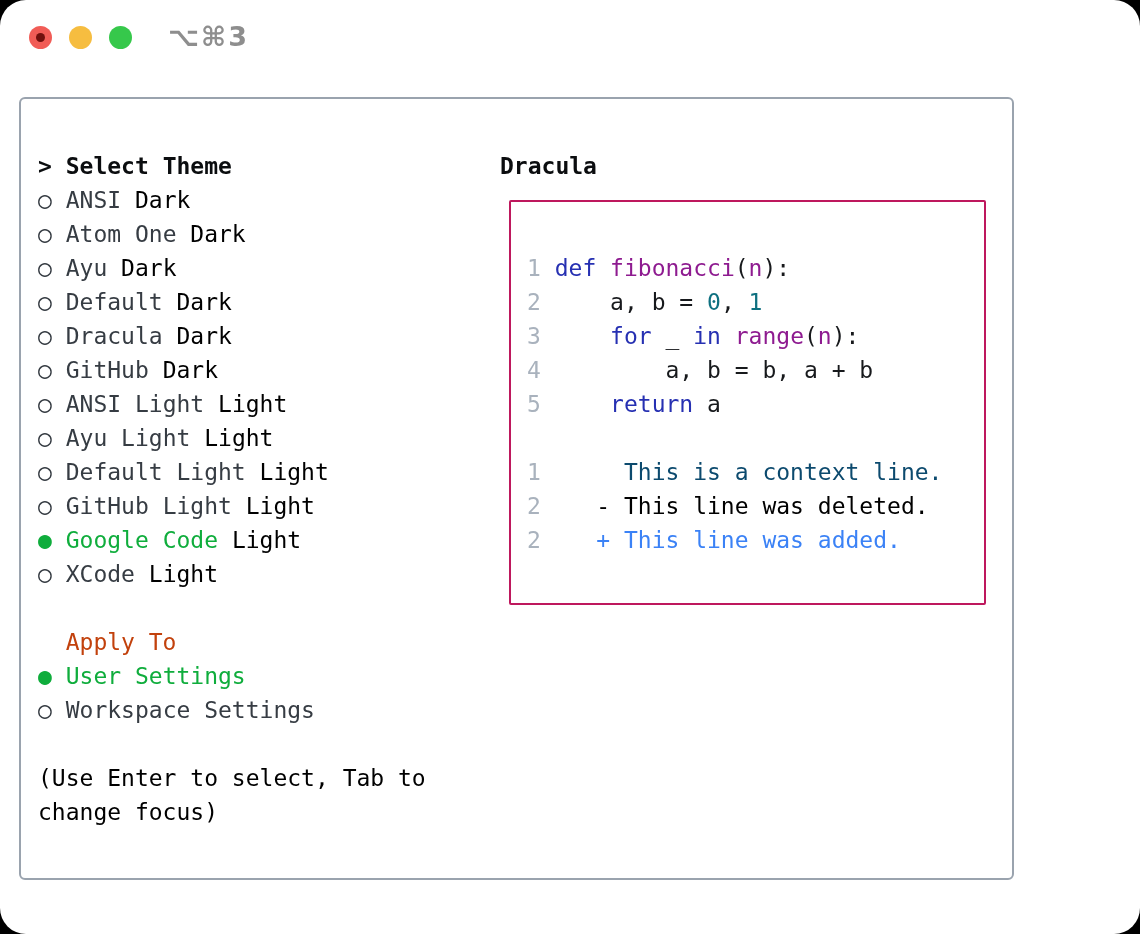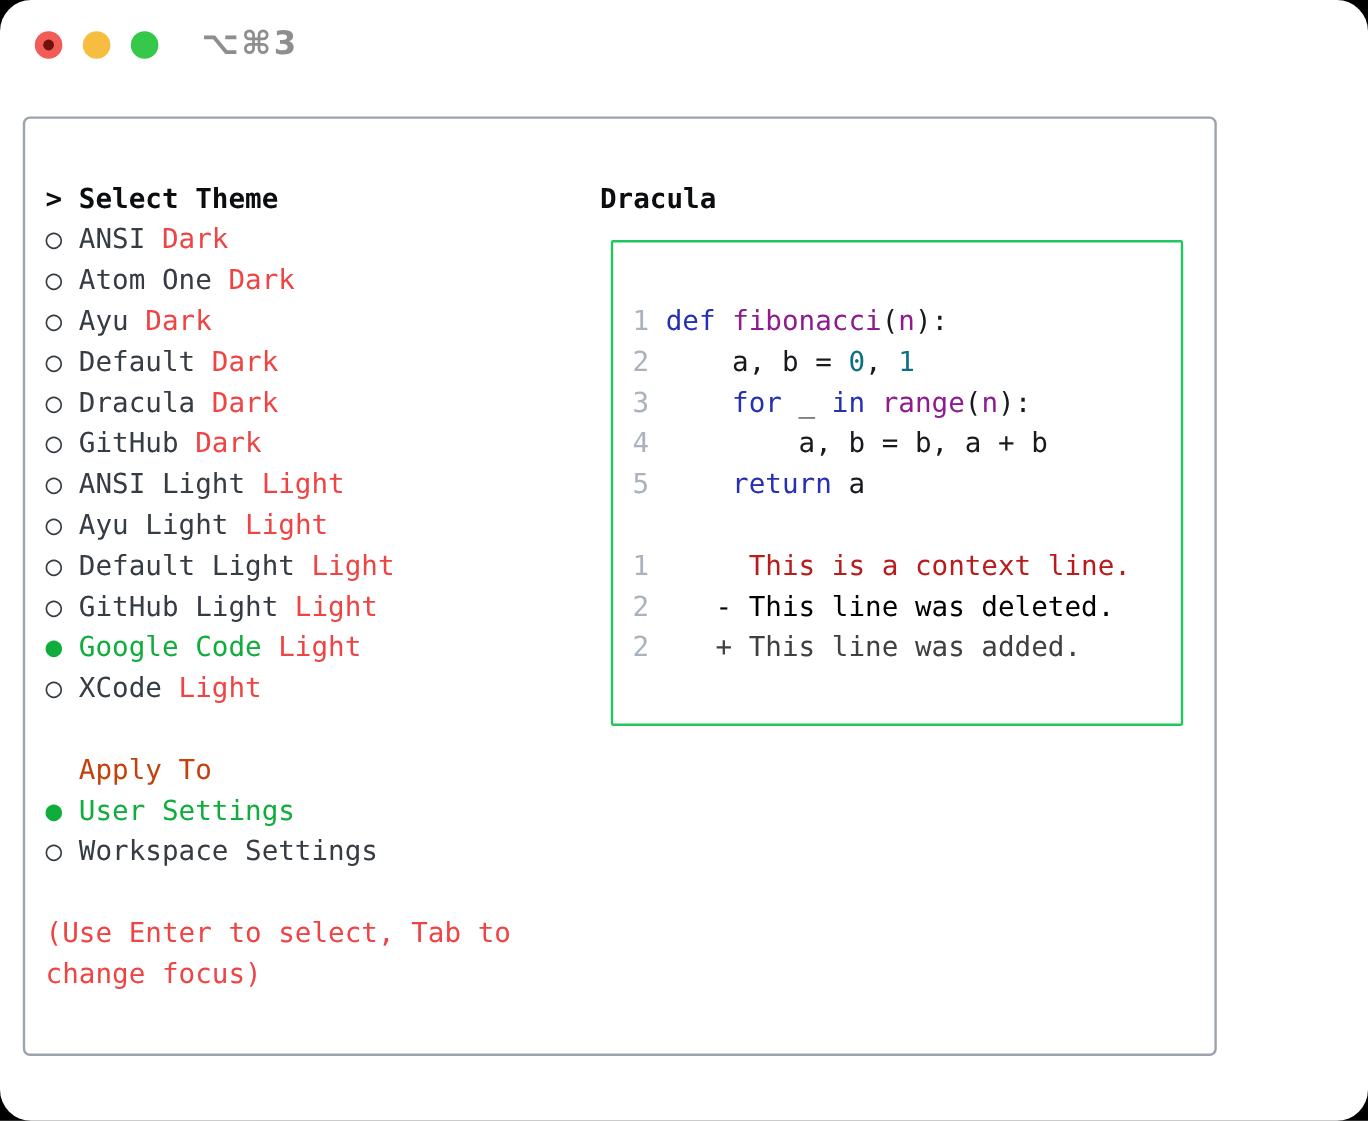--- a/index.html
+++ b/index.html
@@ -26,40 +26,40 @@
     position:absolute;left:19px;top:97px;width:995px;height:783px;
     box-sizing:border-box;border:2px solid #9aa3ae;border-radius:6px;background:#fff;
   }
   .mono{
     font-family:"DejaVu Sans Mono",monospace;
     font-size:23px;line-height:34px;white-space:pre;
   }
   .row{height:34px;}
   .hdr{font-weight:bold;color:#0b0d0f;}
   .item{color:#363c43;}
-  .muted{color:#ef4444;}
+  .muted{color:#000000;}
   .sel{color:#0fad3c;}
   .applyhdr{color:#c2410c;}
   
   .left-col{position:absolute;left:17px;top:50px;}
   
   .preview-label{position:absolute;left:479px;top:50px;}
   .preview-box{
     position:absolute;left:488px;top:101px;width:477px;height:405px;
-    box-sizing:border-box;border:2px solid #22c55e;border-radius:2px;background:#fff;padding-left:24px;
+    box-sizing:border-box;border:2px solid #be185d;border-radius:2px;background:#fff;padding-left:24px;
   }
   .code{position:absolute;left:16px;top:49px;}
   .num{color:#a9b2bd;}
   .kw{color:#2630b2;}
   .fn{color:#8e1b90;}
   .lit{color:#0e7080;}
   .pl{color:#17191c;}
-  .ctx{color:#b91c1c;}
+  .ctx{color:#0c4a6e;}
   .del{color:#000000;}
-  .add{color:#404040;}
+  .add{color:#3b82f6;}
 </style>
 </head>
 <body>
 
 <div class="window">
 
   <div class="titlebar">
     <div class="light light-red"></div>
     <div class="light light-yellow"></div>
     <div class="light light-green"></div>

